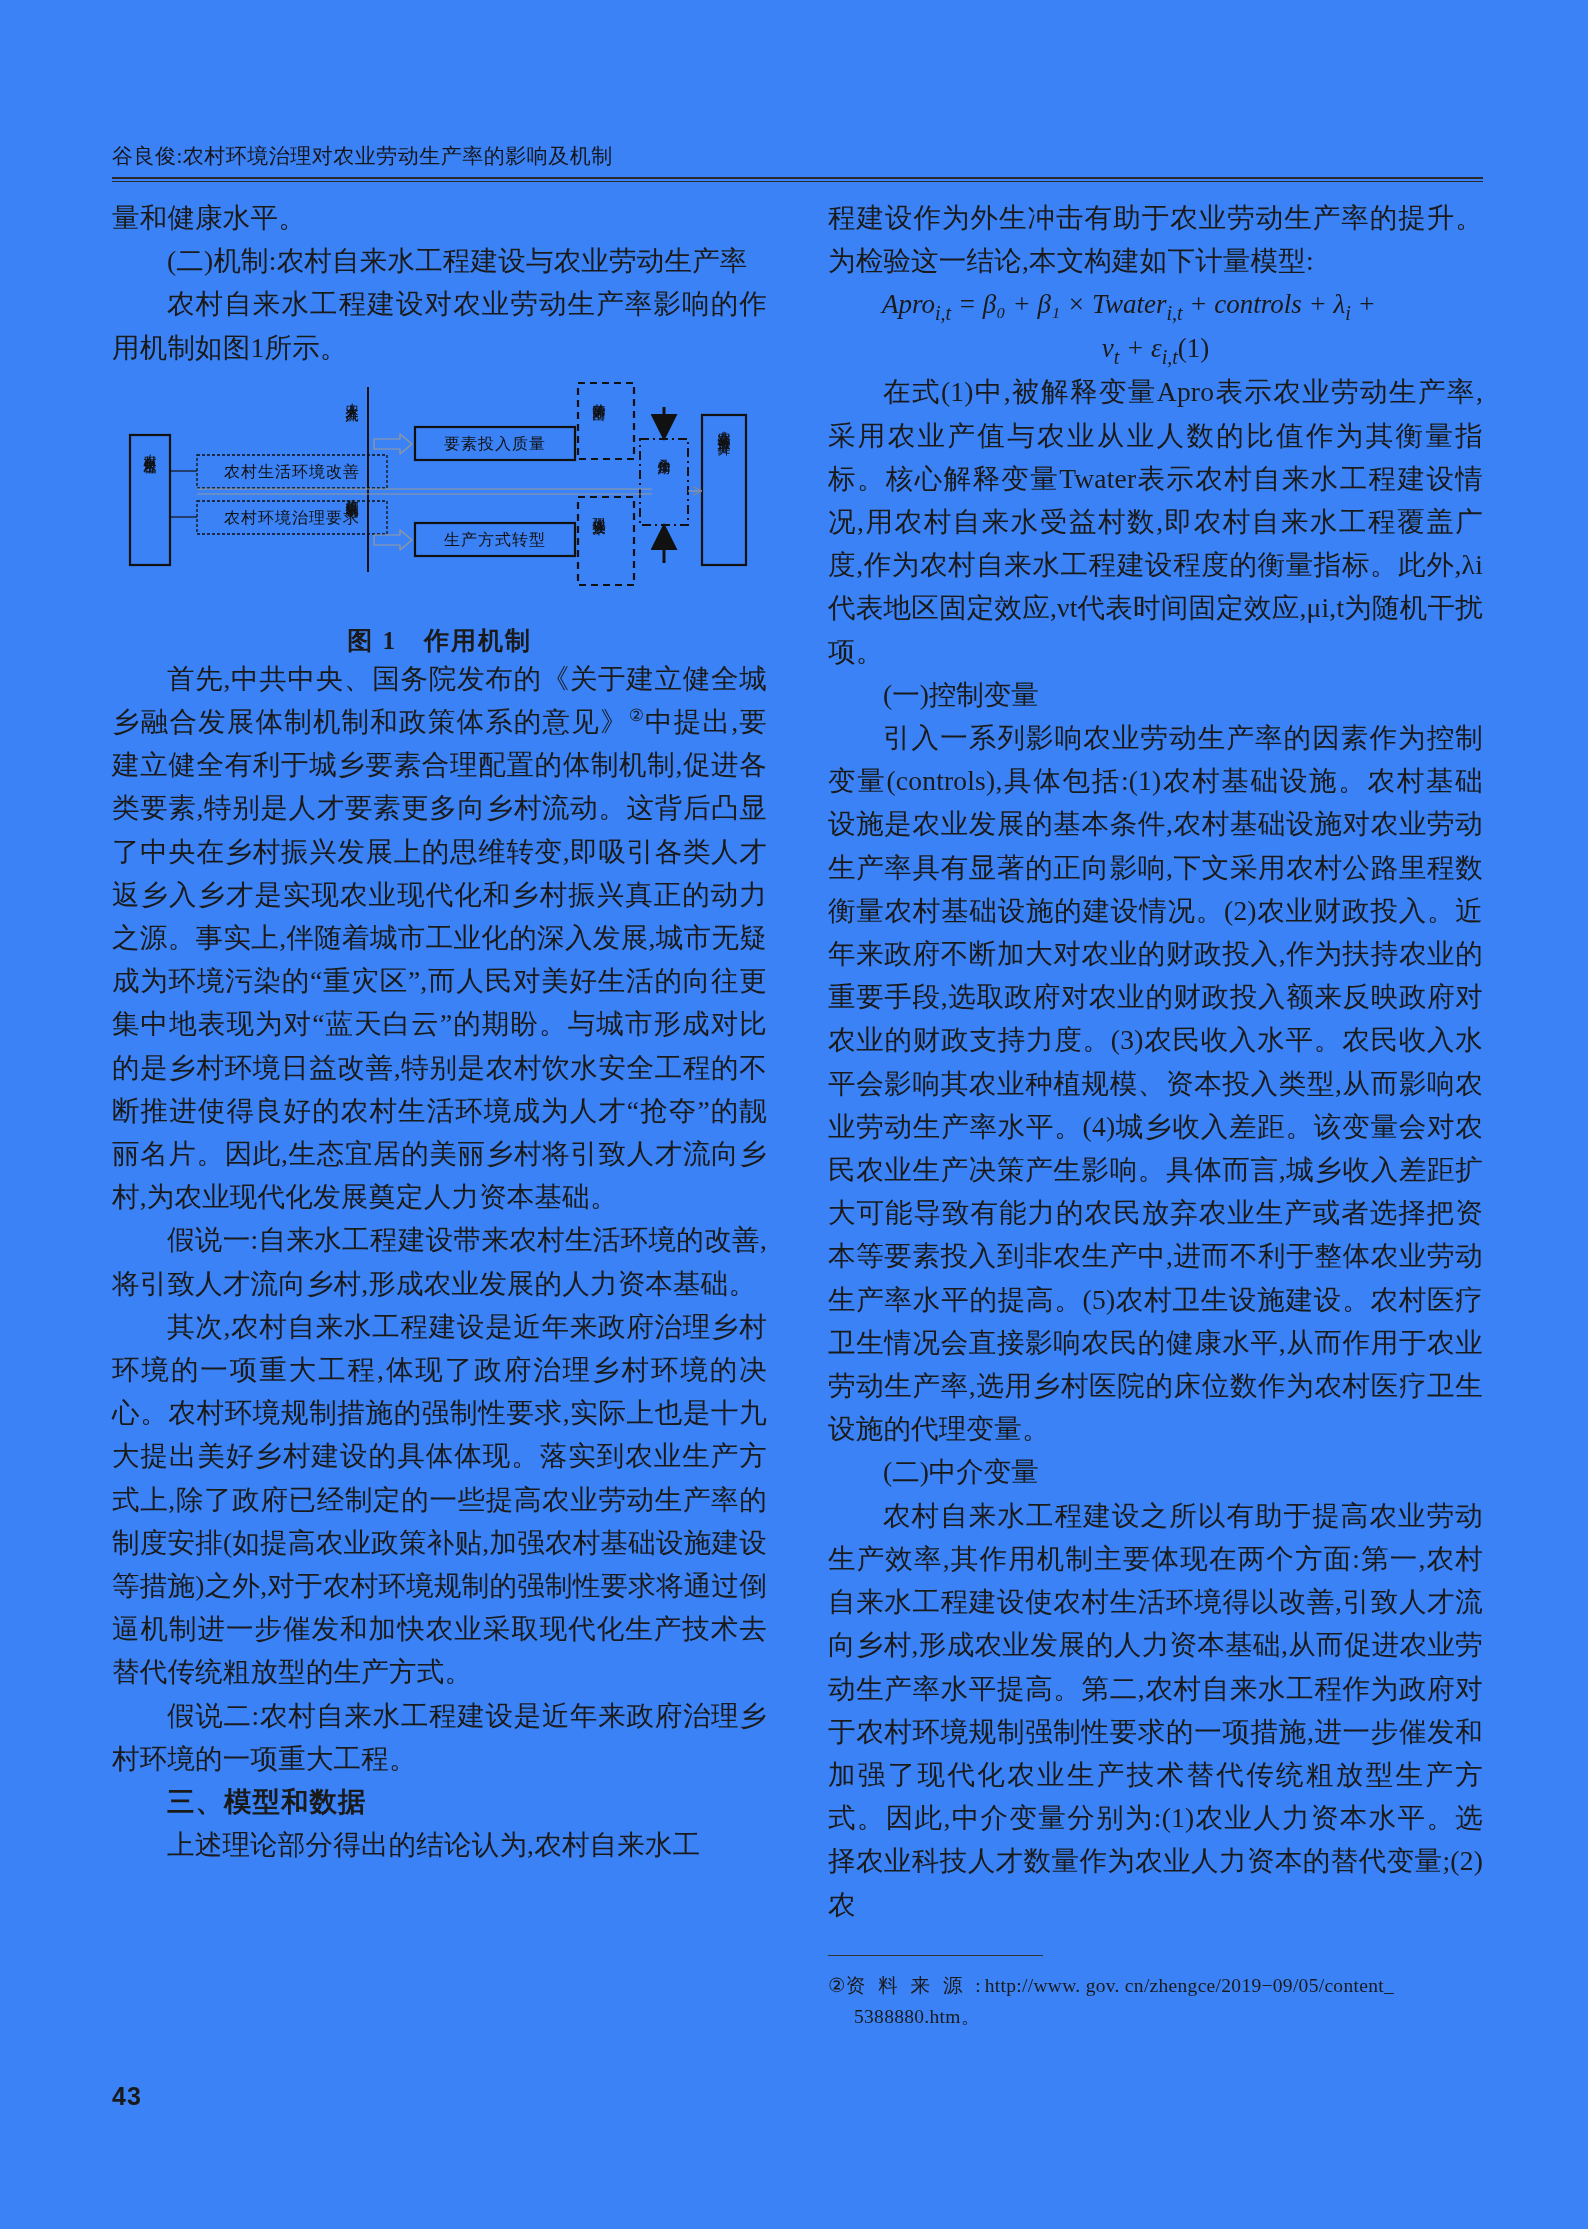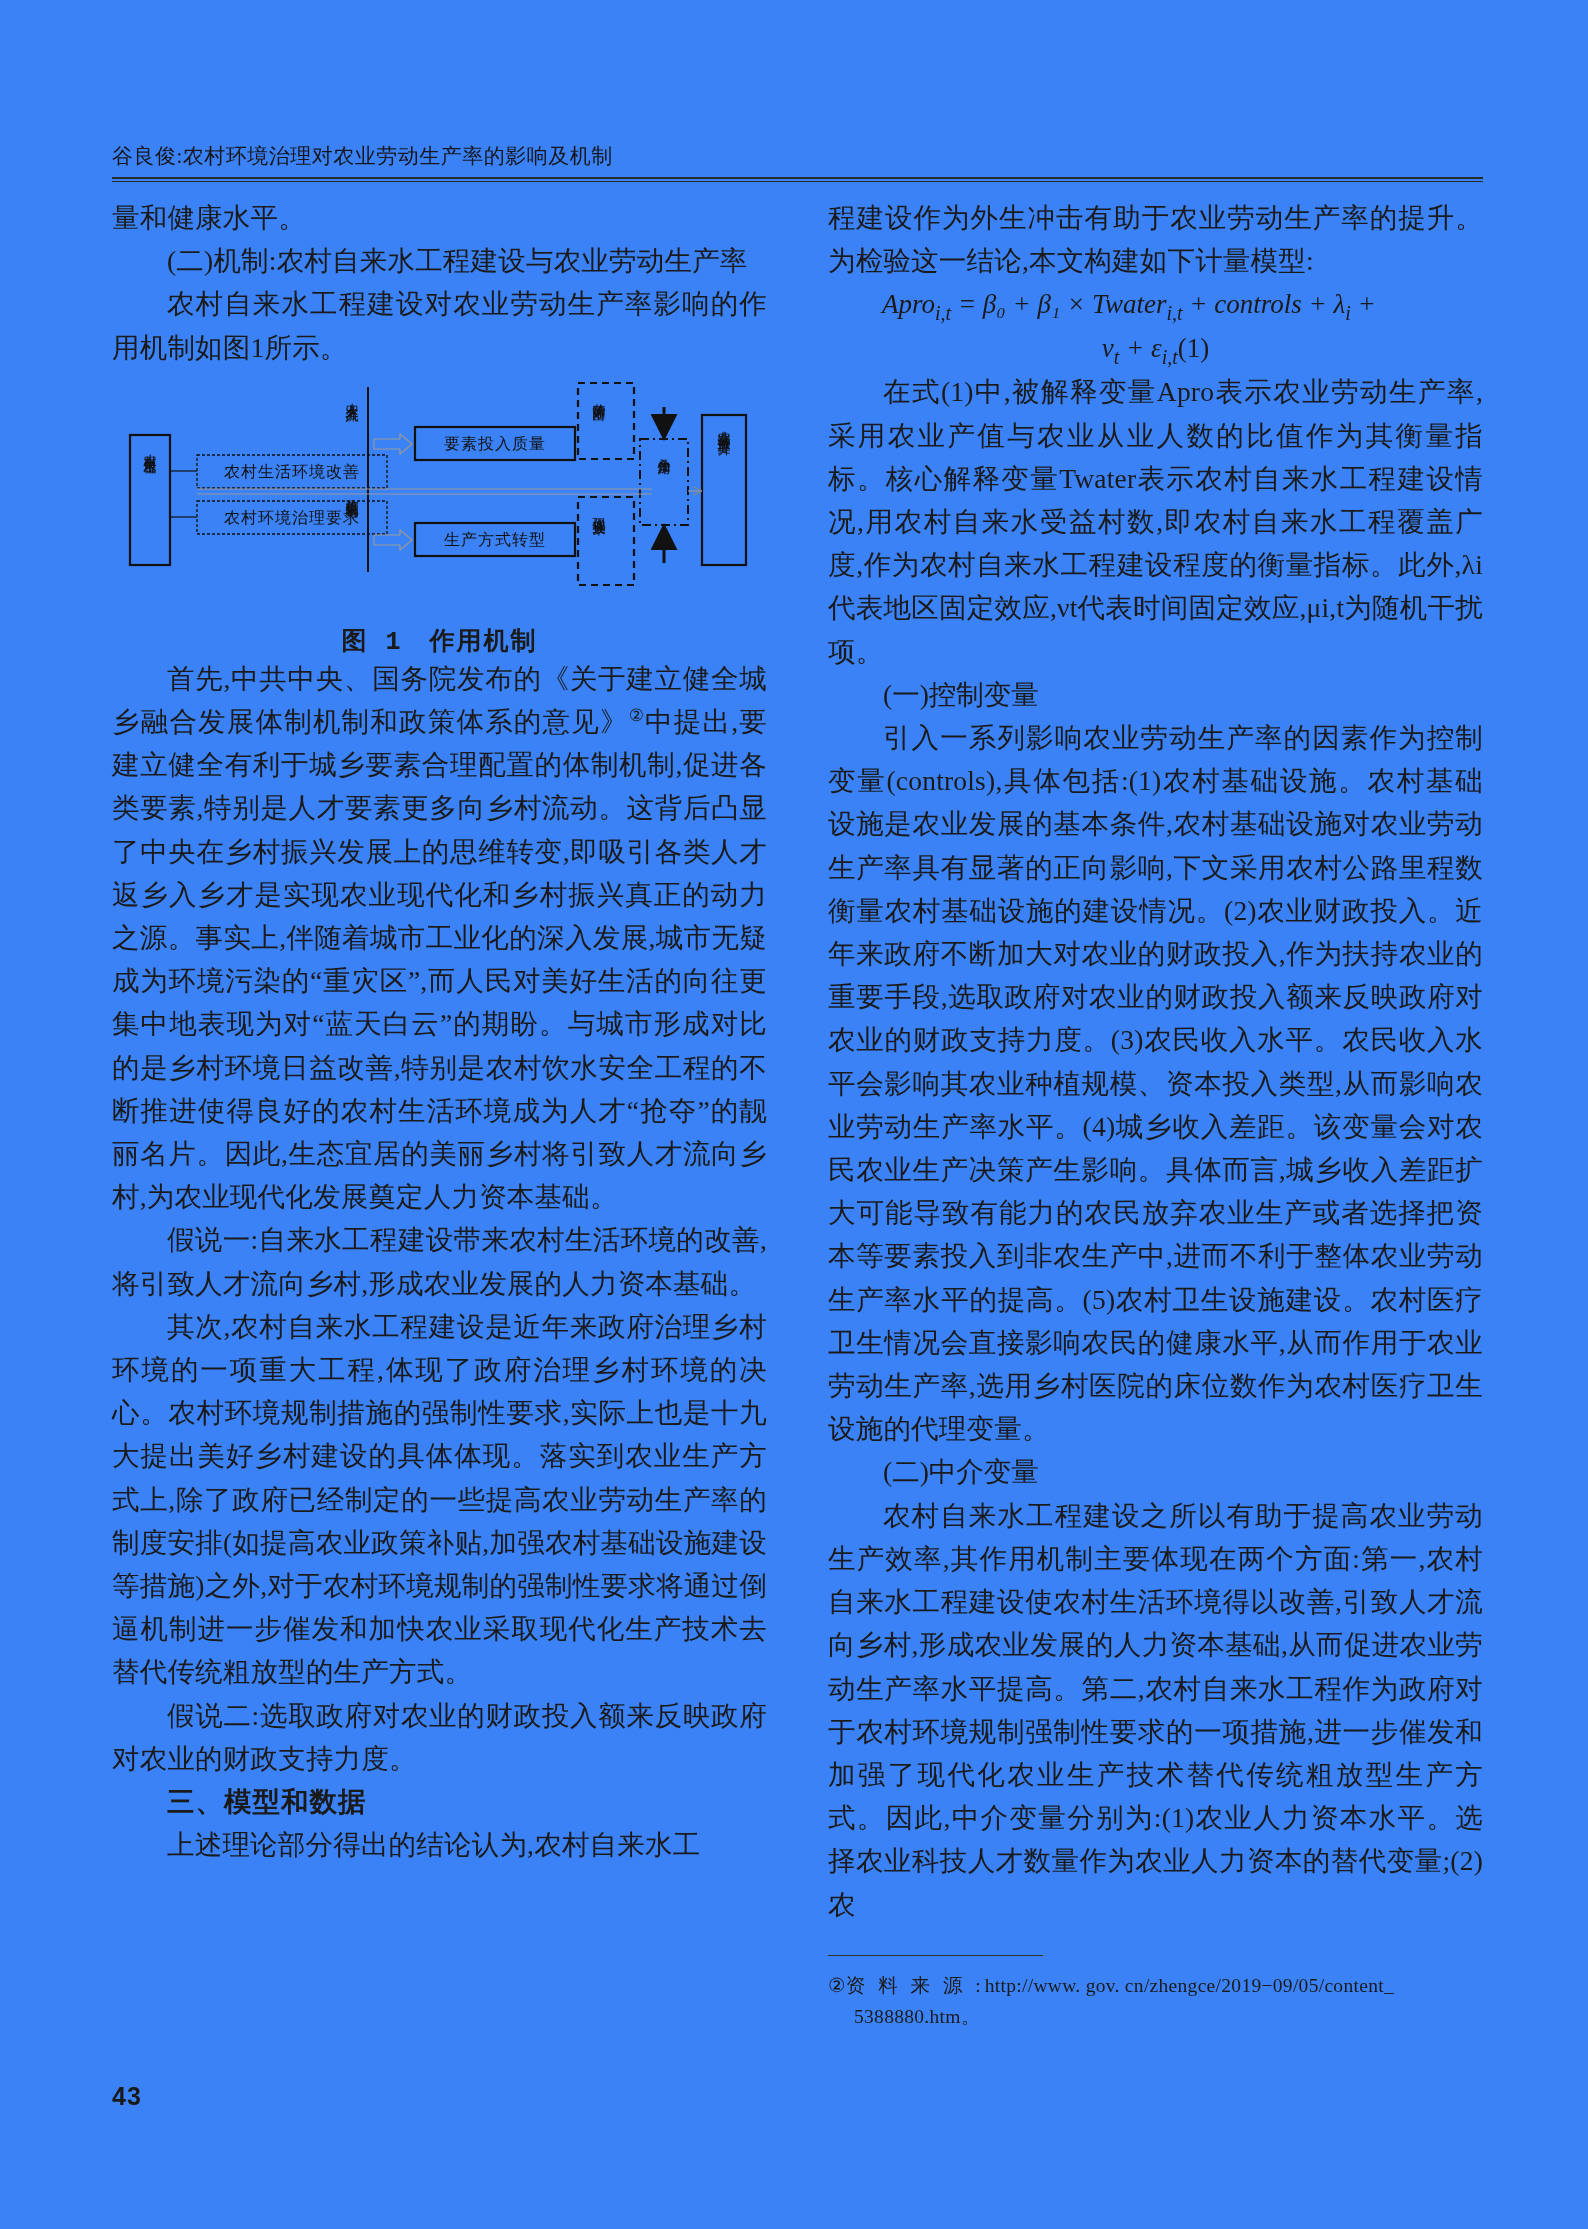--- a/index.html
+++ b/index.html
@@ -120,21 +120,21 @@
 
   
   .figure-wrap {
     margin: 8px 0 0 0;
     width: 655px;
   }
   .figure-caption {
     font-size: 25px;
     font-weight: bold;
     text-align: center;
-    font-family: Liberation Mono, monospace;
+    font-family: Liberation Serif, serif;
     margin-top: 8px;
     letter-spacing: 2px;
   }
 
   
   .footnote {
     position: absolute;
     left: 828px;
     top: 1955px;
     width: 655px;
@@ -243,21 +243,21 @@
         </svg>
         <div class="figure-caption">图 1　作用机制</div>
       </div>
 
       <p class="para"><span>首先,中共中央、国务院发布的《关于建立健全城乡融合发展体制机制和政策体系的意见》</span><span class="fnote-sup">②</span><span>中提出,要建立健全有利于城乡要素合理配置的体制机制,促进各类要素,特别是人才要素更多向乡村流动。这背后凸显了中央在乡村振兴发展上的思维转变,即吸引各类人才返乡入乡才是实现农业现代化和乡村振兴真正的动力之源。事实上,伴随着城市工业化的深入发展,城市无疑成为环境污染的“重灾区”,而人民对美好生活的向往更集中地表现为对“蓝天白云”的期盼。与城市形成对比的是乡村环境日益改善,特别是农村饮水安全工程的不断推进使得良好的农村生活环境成为人才“抢夺”的靓丽名片。因此,生态宜居的美丽乡村将引致人才流向乡村,为农业现代化发展奠定人力资本基础。</span></p>
 
       <p class="para">假说一:自来水工程建设带来农村生活环境的改善,将引致人才流向乡村,形成农业发展的人力资本基础。</p>
 
       <p class="para">其次,农村自来水工程建设是近年来政府治理乡村环境的一项重大工程,体现了政府治理乡村环境的决心。农村环境规制措施的强制性要求,实际上也是十九大提出美好乡村建设的具体体现。落实到农业生产方式上,除了政府已经制定的一些提高农业劳动生产率的制度安排(如提高农业政策补贴,加强农村基础设施建设等措施)之外,对于农村环境规制的强制性要求将通过倒逼机制进一步催发和加快农业采取现代化生产技术去替代传统粗放型的生产方式。</p>
 
-      <p class="para">假说二:选取政府对农业的财政投入额来反映政府对农业的财政支持力度。</p>
+      <p class="para">假说二:农村自来水工程建设是近年来政府治理乡村环境的一项重大工程。</p>
 
       <p class="section-head">三、模型和数据</p>
 
       <p class="para">上述理论部分得出的结论认为,农村自来水工</p>
 
     </div>
 
     <div class="col col-right">
 
       <p class="para noindent">程建设作为外生冲击有助于农业劳动生产率的提升。为检验这一结论,本文构建如下计量模型:</p>

